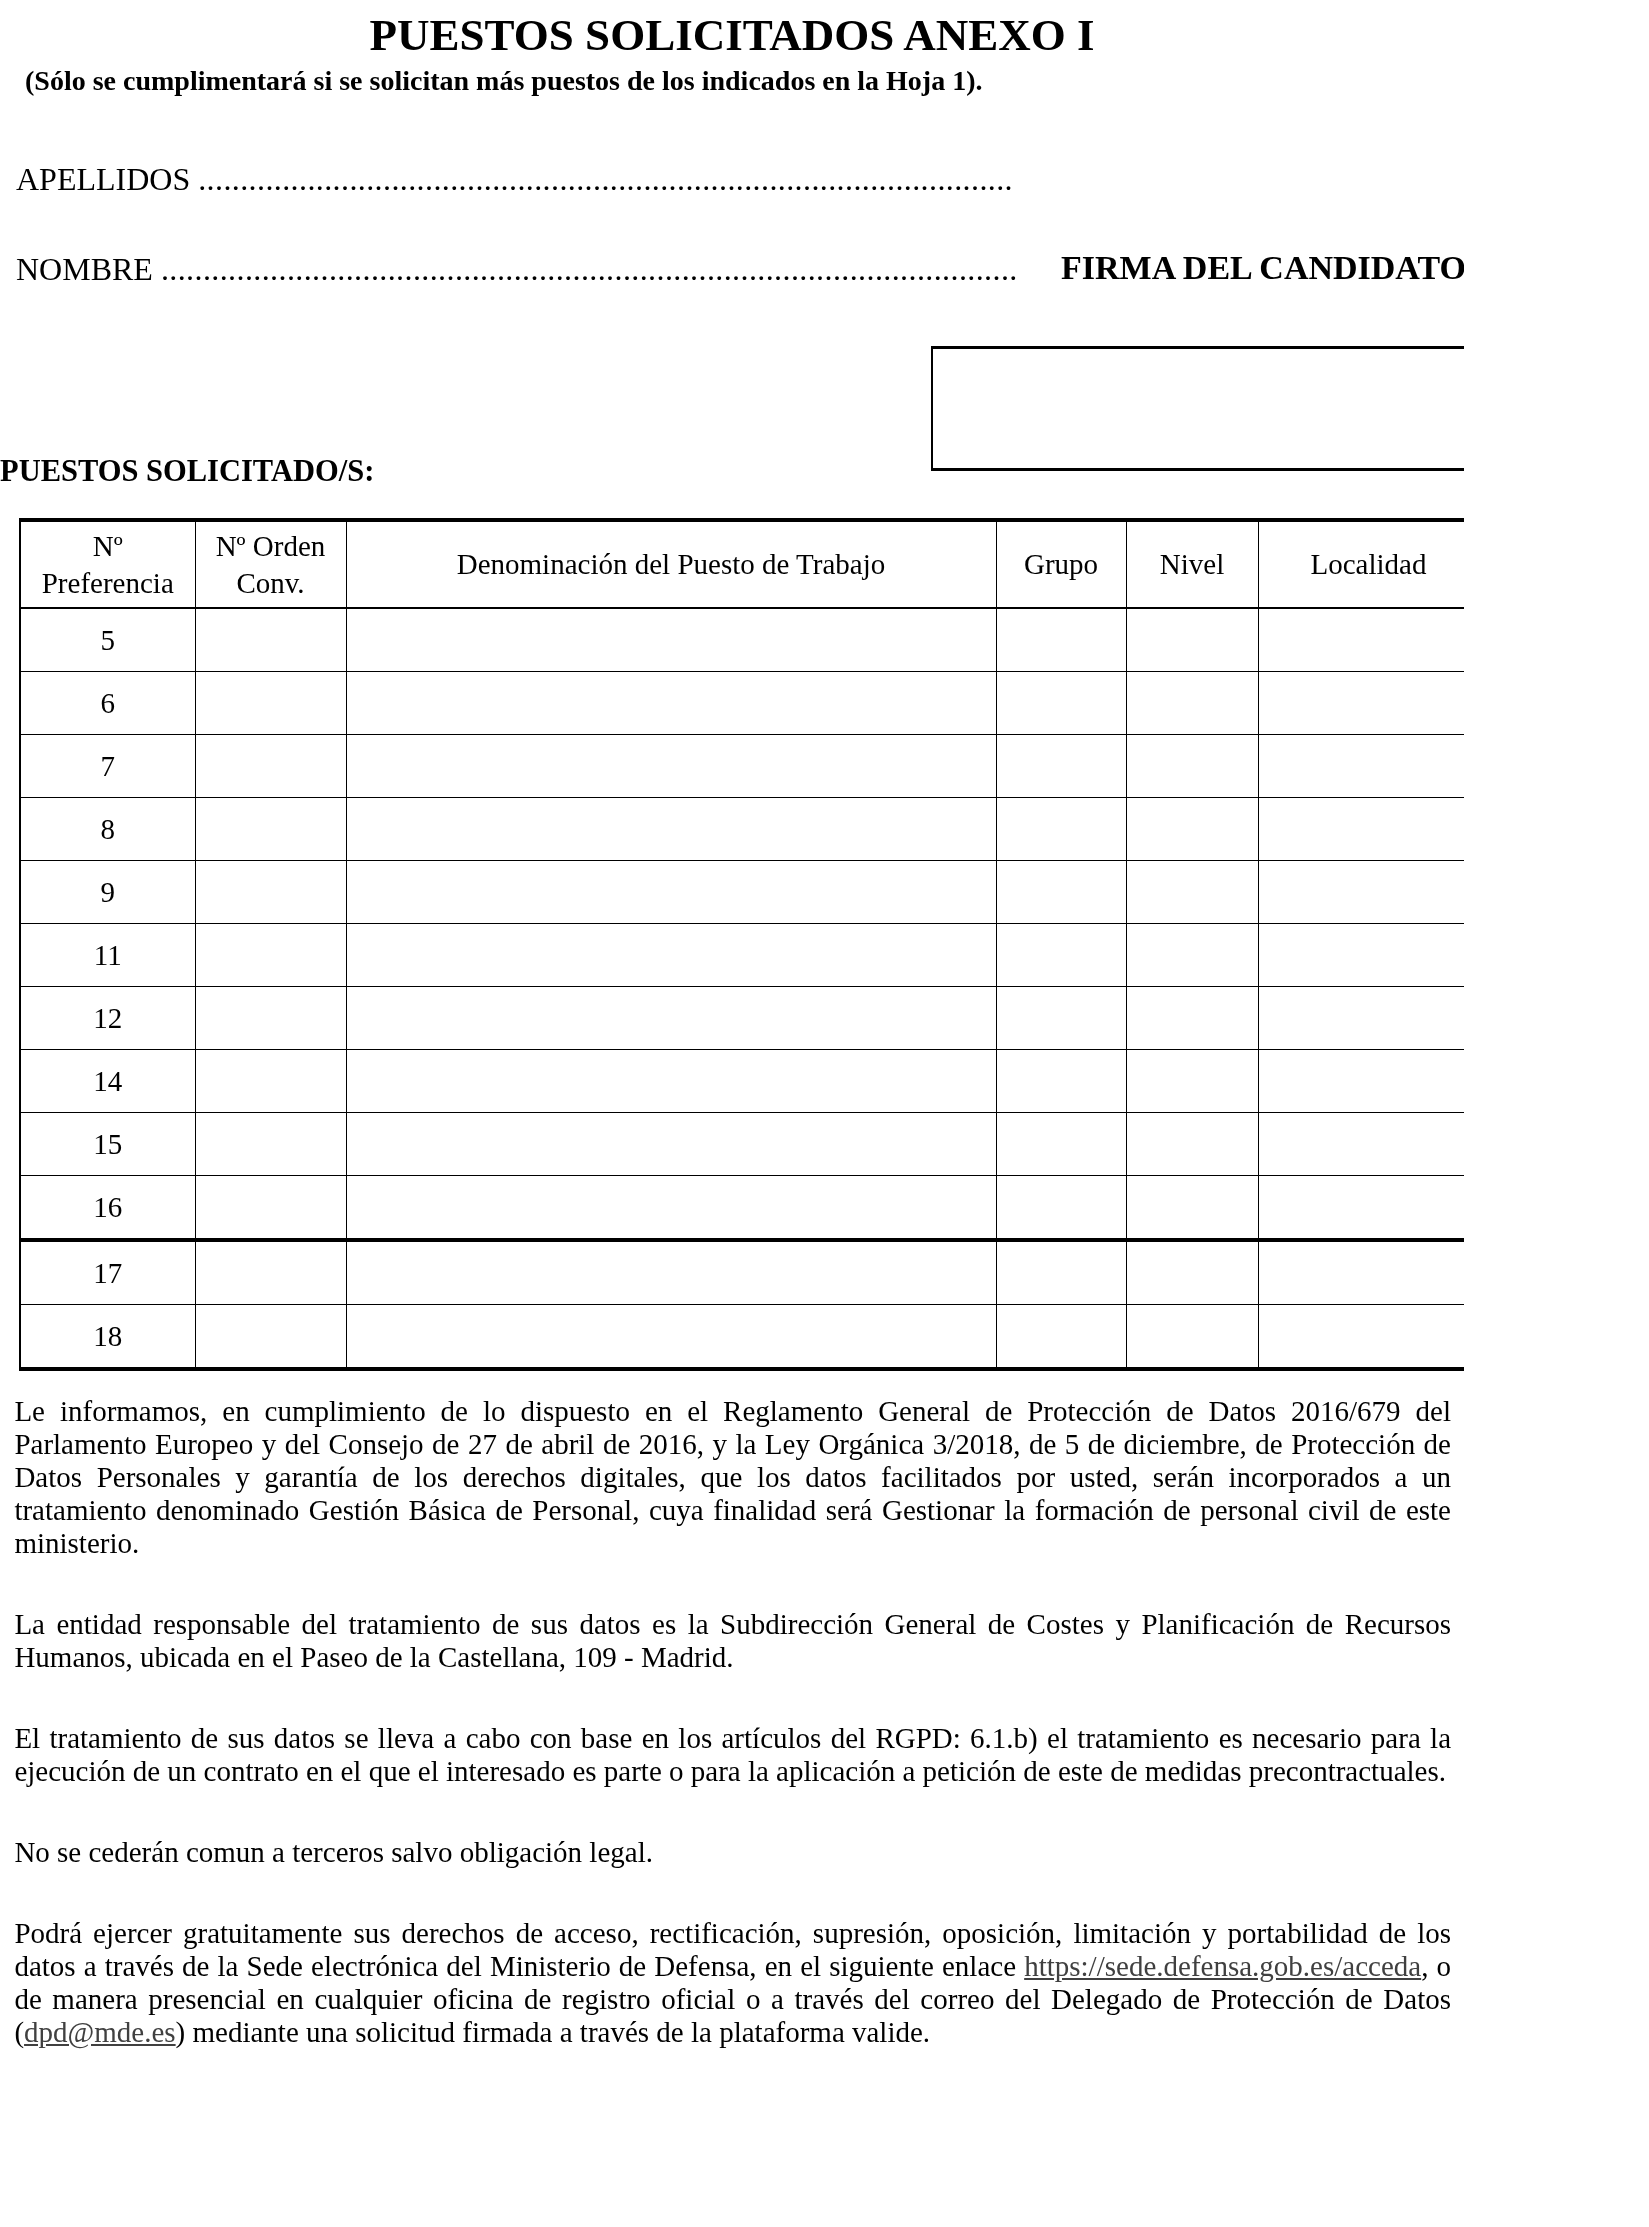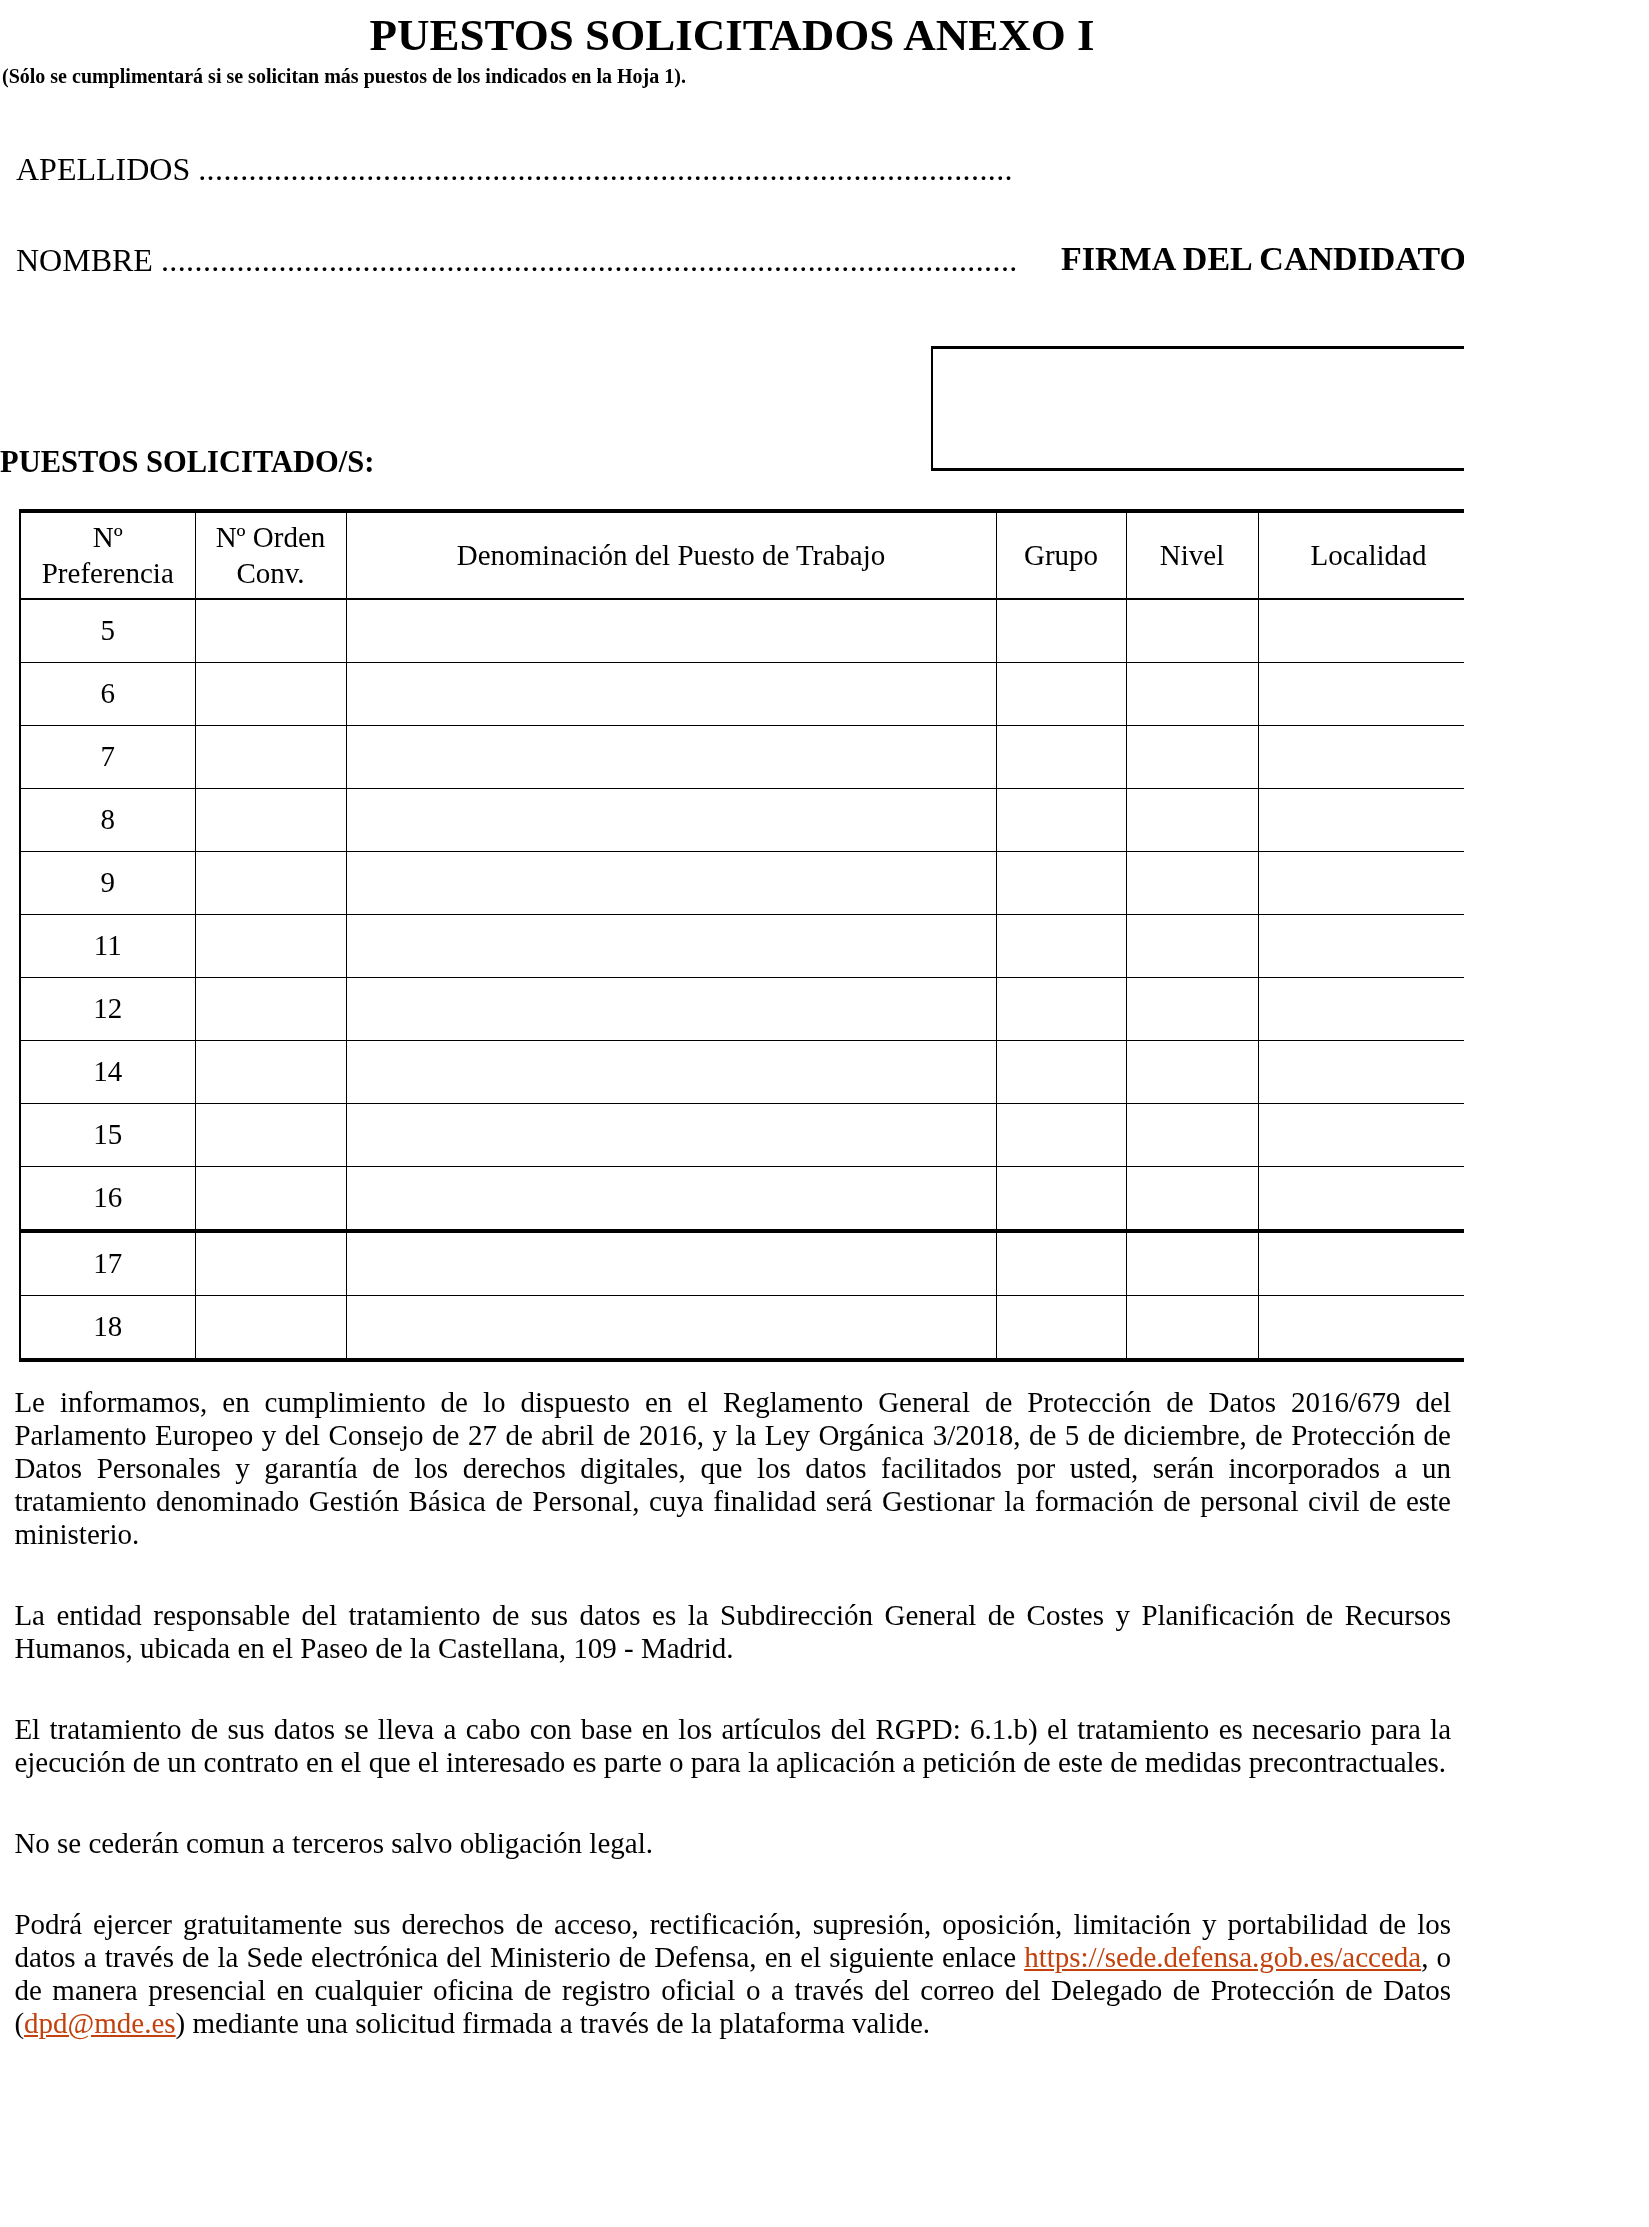--- a/index.html
+++ b/index.html
@@ -22,22 +22,22 @@
   
   .doc-title {
     margin: 11.2px 0 0 0;
     text-align: center;
     font-size: 45px;
     font-weight: bold;
     line-height: 1.1;
   }
   .doc-subtitle {
     margin: 4.8px 0 0 0;
-    padding-left: 2px;
-    font-size: 20px;
+    padding-left: 25px;
+    font-size: 28px;
     font-weight: bold;
     line-height: 1.15;
   }
 
   
   .field-line {
     padding-left: 16px;
     font-size: 32px;
     line-height: 1.1;
     white-space: nowrap;
@@ -111,21 +111,21 @@
     padding: 0 13px 0 14.4px;
   }
   .legal p {
     margin: 0 0 48px 0;
     font-size: 29px;
     line-height: 33px;
     text-align: justify;
   }
   .legal p.tight { margin-bottom: 0; }
   a.doc-link {
-    color: #c2410c;
+    color: #404040;
     text-decoration: underline;
   }
 </style>
 </head>
 <body>
 
 <div class="page">
 
   <h1 class="doc-title">PUESTOS SOLICITADOS ANEXO I</h1>
 

